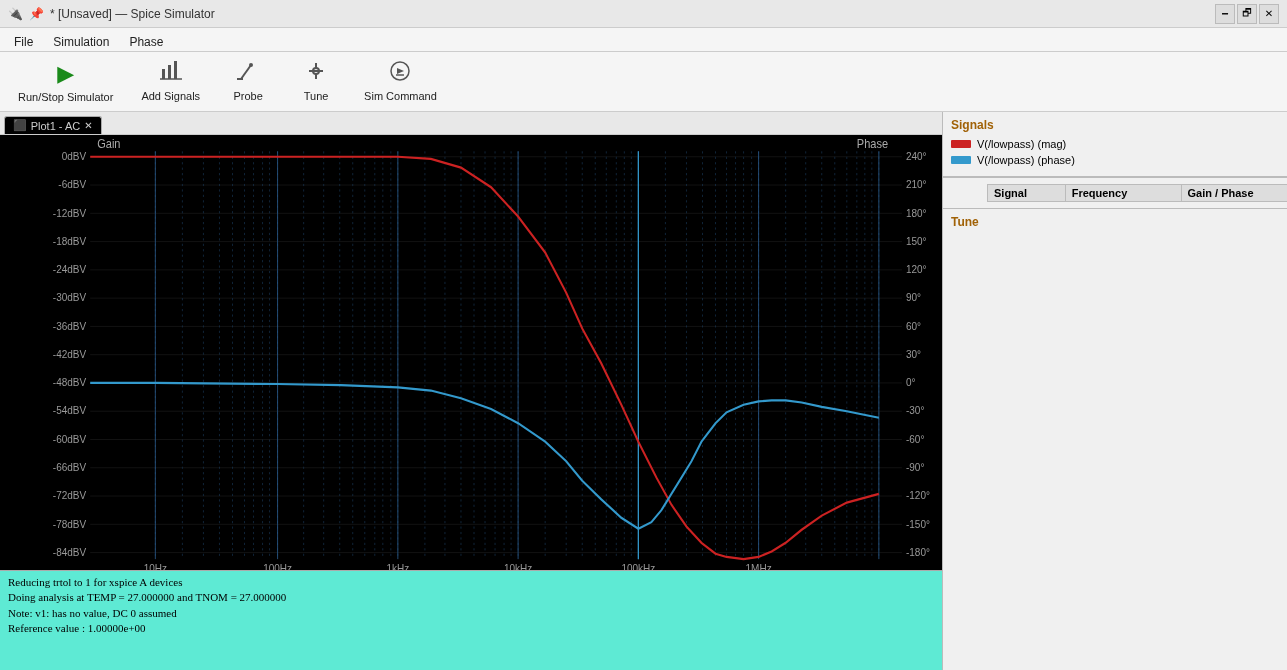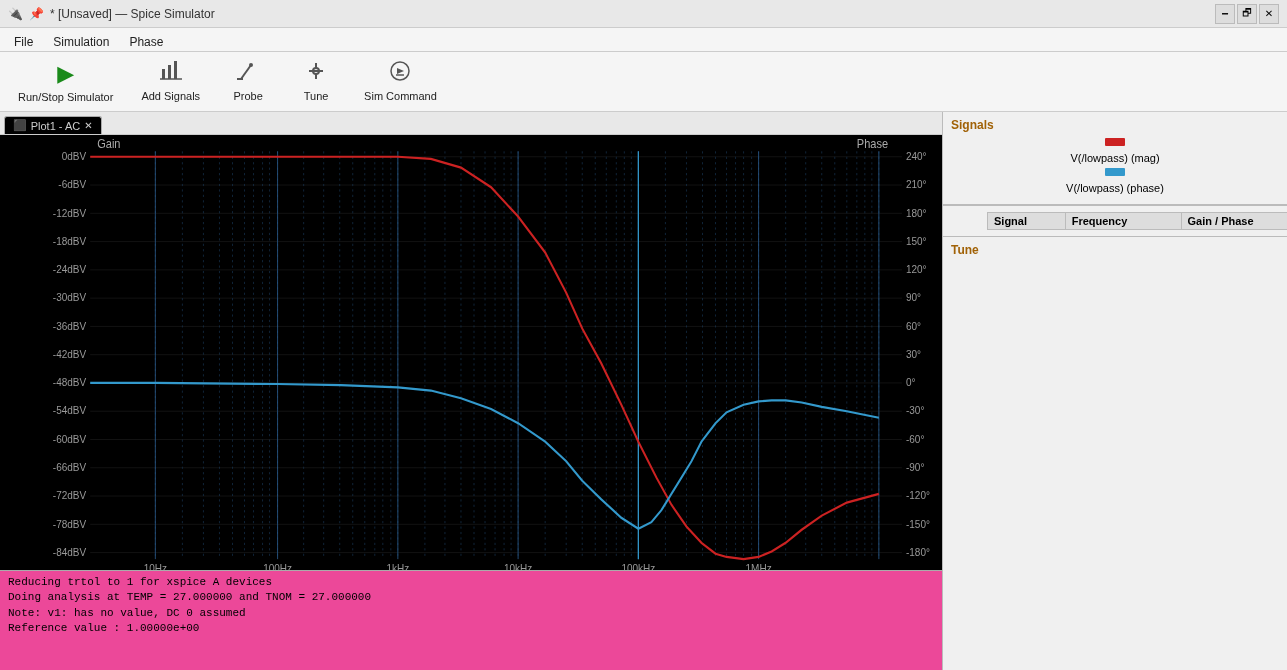--- a/index.html
+++ b/index.html
@@ -97,24 +97,24 @@
     
     .plot-area {
       background: #000;
       flex: 1;
       position: relative;
       overflow: hidden;
     }
 
     
     .console-area {
-      background: #ec4899;
+      background: #5eead4;
       height: 100px;
       padding: 4px 8px;
-      font-family: Liberation Mono, monospace;
+      font-family: Liberation Serif, serif;
       font-size: 11px;
       overflow-y: auto;
       border-top: 1px solid #aaa;
       color: #000;
       line-height: 1.4;
     }
 
     
     .right-panel {
       width: 345px;
@@ -132,21 +132,20 @@
       font-weight: 600;
       margin-bottom: 6px;
       color: #a16207;
     }
     .signal-row {
       display: flex;
       align-items: center;
       gap: 6px;
       margin-bottom: 4px;
       font-size: 11px;
-      flex-direction: column;
     }
     .signal-color-box {
       width: 20px;
       height: 8px;
       border-radius: 1px;
     }
 
     
     .cursors-table {
       width: 100%;

